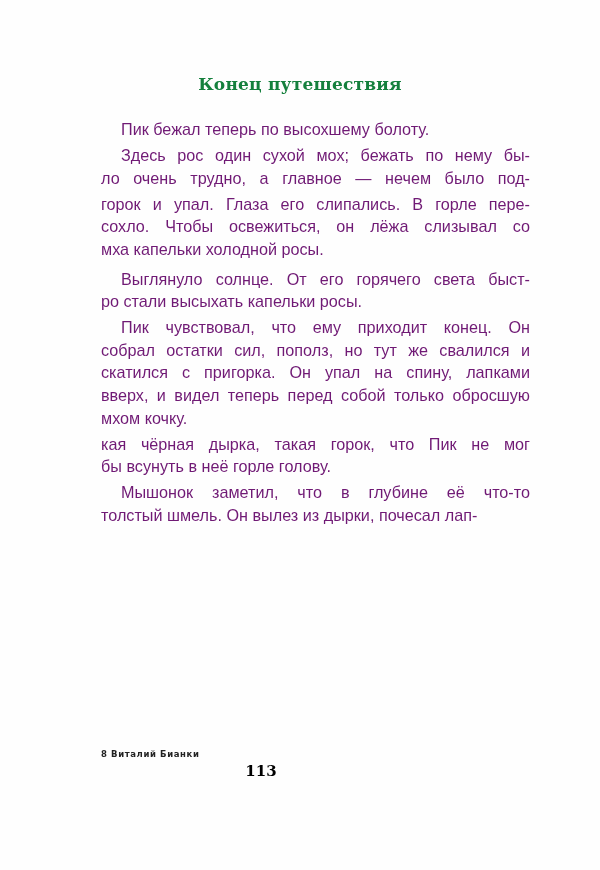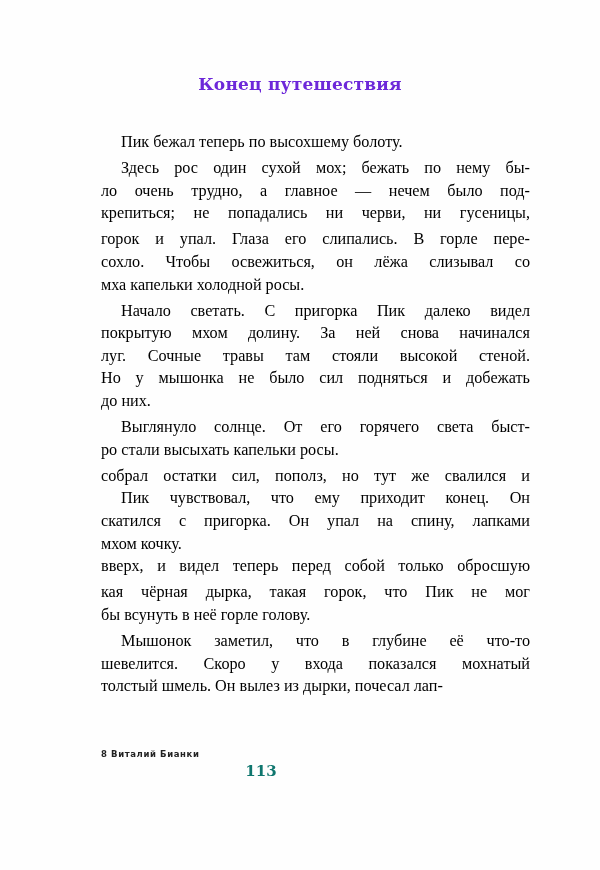--- a/index.html
+++ b/index.html
@@ -2,91 +2,82 @@
 <html><head>
 <meta charset="utf-8">
 <style>
   html, body { margin: 0; padding: 0; background: #ffffff; }
   body { width: 600px; height: 870px; position: relative; overflow: hidden; }
   .page { position: absolute; left: 0; top: 0; width: 600px; height: 870px; background: #fefefe; }
   .title {
     position: absolute; left: 0; width: 600px; top: 74px;
     text-align: center;
     font-family: "DejaVu Serif", serif; font-weight: bold;
-    font-size: 17px; color: #6d28d9; letter-spacing: 0.2px;
+    font-size: 17px; color: #15803d; letter-spacing: 0.2px;
   }
   .body {
     position: absolute; left: 101px; top: 118px; width: 429px;
-    font-family: Liberation Serif, serif;
-    font-size: 16.2px; line-height: 22.6px; color: #000000; margin-top: 13px;
+    font-family: Liberation Sans, sans-serif;
+    font-size: 16.2px; line-height: 22.6px; color: #701a75;
   }
   .line { white-space: nowrap; height: 22.6px; text-align: justify; text-align-last: justify; }
   .line.last { text-align-last: left; }
   .para-gap { height: 3.5px; }
   .sig {
     position: absolute; left: 101px; top: 749px;
     font-family: "DejaVu Sans", sans-serif; font-weight: bold;
     font-size: 8.5px; color: #222; letter-spacing: 0.6px;
   }
   .pagenum {
     position: absolute; left: 0; width: 522px; top: 762px; text-align: center;
-    font-family: "DejaVu Serif", serif; font-weight: bold; font-size: 15px; color: #0f766e;
+    font-family: "DejaVu Serif", serif; font-weight: bold; font-size: 15px; color: #000000;
   }
 </style>
 </head>
 <body>
 
 <div class="page">
   <div class="title">Конец путешествия</div>
 
   <div class="body" id="body">
       <div class="paragraph">
         <div class="line last" style="text-indent: 20px;">Пик бежал теперь по высохшему болоту.</div>
       </div>
       <div class="para-gap"></div>
       <div class="paragraph">
         <div class="line" style="text-indent: 20px;">Здесь рос один сухой мох; бежать по нему бы-</div>
         <div class="line">ло очень трудно, а главное — нечем было под-</div>
-        <div class="line">крепиться; не попадались ни черви, ни гусеницы,</div>
       </div>
       <div class="para-gap"></div>
       <div class="paragraph">
         <div class="line">горок и упал. Глаза его слипались. В горле пере-</div>
         <div class="line">сохло. Чтобы освежиться, он лёжа слизывал со</div>
         <div class="line last">мха капельки холодной росы.</div>
       </div>
       <div class="para-gap"></div>
-      <div class="paragraph">
-        <div class="line" style="text-indent: 20px;">Начало светать. С пригорка Пик далеко видел</div>
-        <div class="line">покрытую мхом долину. За ней снова начинался</div>
-        <div class="line">луг. Сочные травы там стояли высокой стеной.</div>
-        <div class="line">Но у мышонка не было сил подняться и добежать</div>
-        <div class="line last">до них.</div>
-      </div>
       <div class="para-gap"></div>
       <div class="paragraph">
         <div class="line" style="text-indent: 20px;">Выглянуло солнце. От его горячего света быст-</div>
         <div class="line last">ро стали высыхать капельки росы.</div>
       </div>
       <div class="para-gap"></div>
       <div class="paragraph">
+        <div class="line" style="text-indent: 20px;">Пик чувствовал, что ему приходит конец. Он</div>
         <div class="line">собрал остатки сил, пополз, но тут же свалился и</div>
-        <div class="line" style="text-indent: 20px;">Пик чувствовал, что ему приходит конец. Он</div>
         <div class="line">скатился с пригорка. Он упал на спину, лапками</div>
+        <div class="line">вверх, и видел теперь перед собой только обросшую</div>
         <div class="line last">мхом кочку.</div>
-        <div class="line">вверх, и видел теперь перед собой только обросшую</div>
       </div>
       <div class="para-gap"></div>
       <div class="paragraph">
         <div class="line">кая чёрная дырка, такая горок, что Пик не мог</div>
         <div class="line last">бы всунуть в неё горле голову.</div>
       </div>
       <div class="para-gap"></div>
       <div class="paragraph">
         <div class="line" style="text-indent: 20px;">Мышонок заметил, что в глубине её что-то</div>
-        <div class="line">шевелится. Скоро у входа показался мохнатый</div>
         <div class="line last">толстый шмель. Он вылез из дырки, почесал лап-</div>
       </div>
     </div>
 
   <div class="sig">8 Виталий Бианки</div>
   <div class="pagenum">113</div>
 </div>
 
 </body></html>

